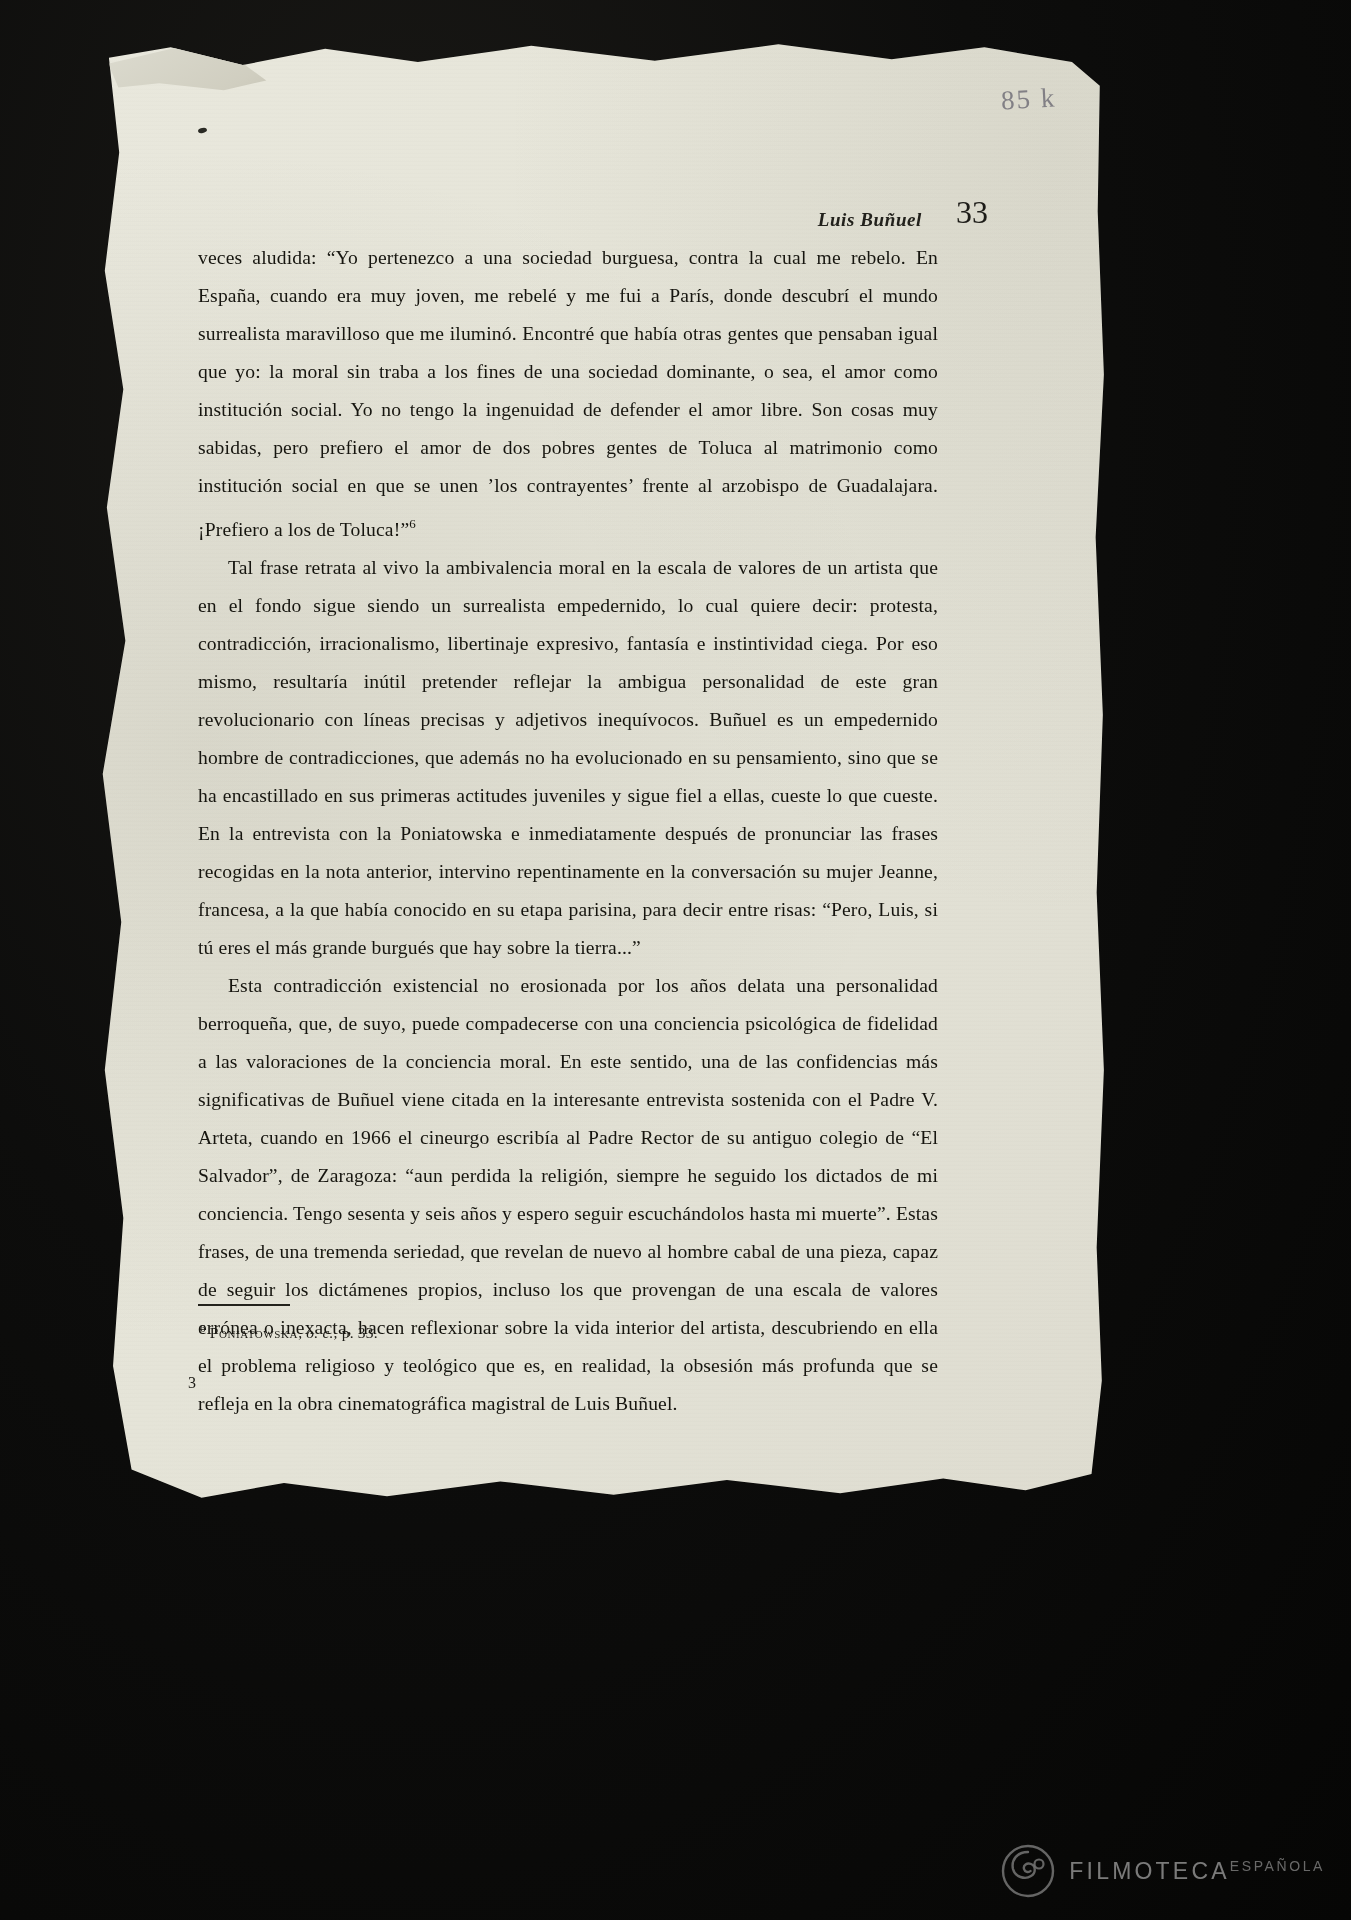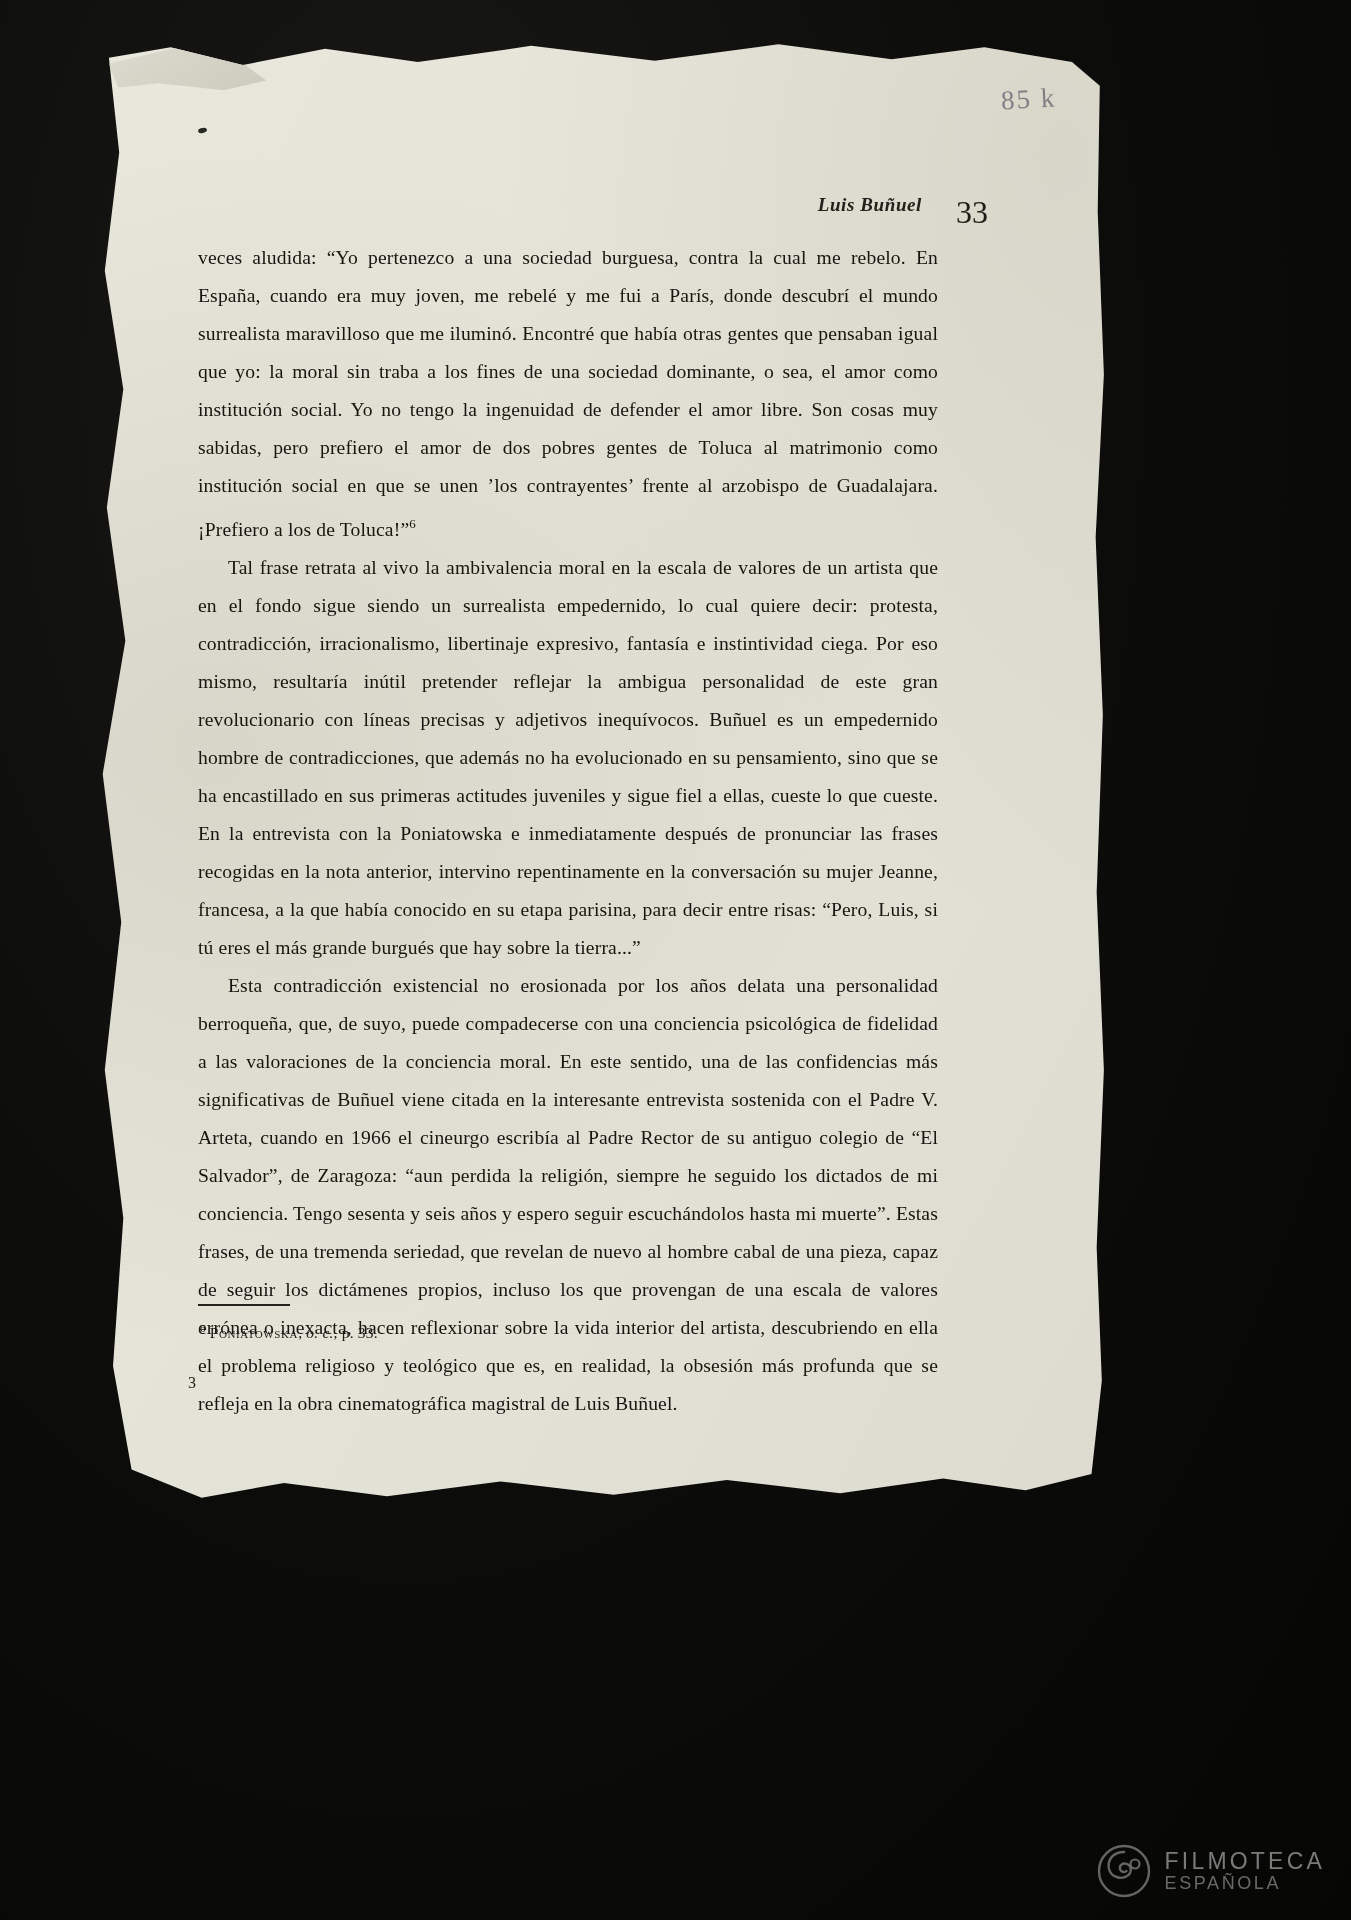--- a/index.html
+++ b/index.html
@@ -100,21 +100,21 @@
     transform: rotate(-3deg);
     opacity: 0.8;
   }
 
   
   #running-head {
     position: absolute;
     right: 120px;
     top: 160px;
     display: flex;
-    align-items: flex-start;
+    align-items: flex-end;
     gap: 34px;
     margin-left: 28px;
   }
   #running-head .book-title {
     font-family: "Liberation Serif", serif;
     font-style: italic;
     font-weight: 700;
     font-size: 19px;
     letter-spacing: 0.6px;
     color: #22211c;
@@ -195,32 +195,32 @@
     position: absolute;
     right: 26px;
     bottom: 22px;
     display: flex;
     align-items: center;
     gap: 14px;
     opacity: 0.55;
   }
   #watermark .wm-text {
     display: flex;
-    flex-direction: column;
+    flex-direction: row;
     line-height: 1.05;
   }
   #watermark .wm-line1 {
     font-family: "Liberation Sans", sans-serif;
     font-size: 23px;
     letter-spacing: 3.2px;
     color: #d9d9d9;
   }
   #watermark .wm-line2 {
     font-family: "Liberation Sans", sans-serif;
-    font-size: 18px;
+    font-size: 14px;
     letter-spacing: 2.6px;
     color: #b9b9b9;
   }
 </style>
 </head>
 <body>
 
 <div id="scan-background">
 
   <div id="page-sheet">

